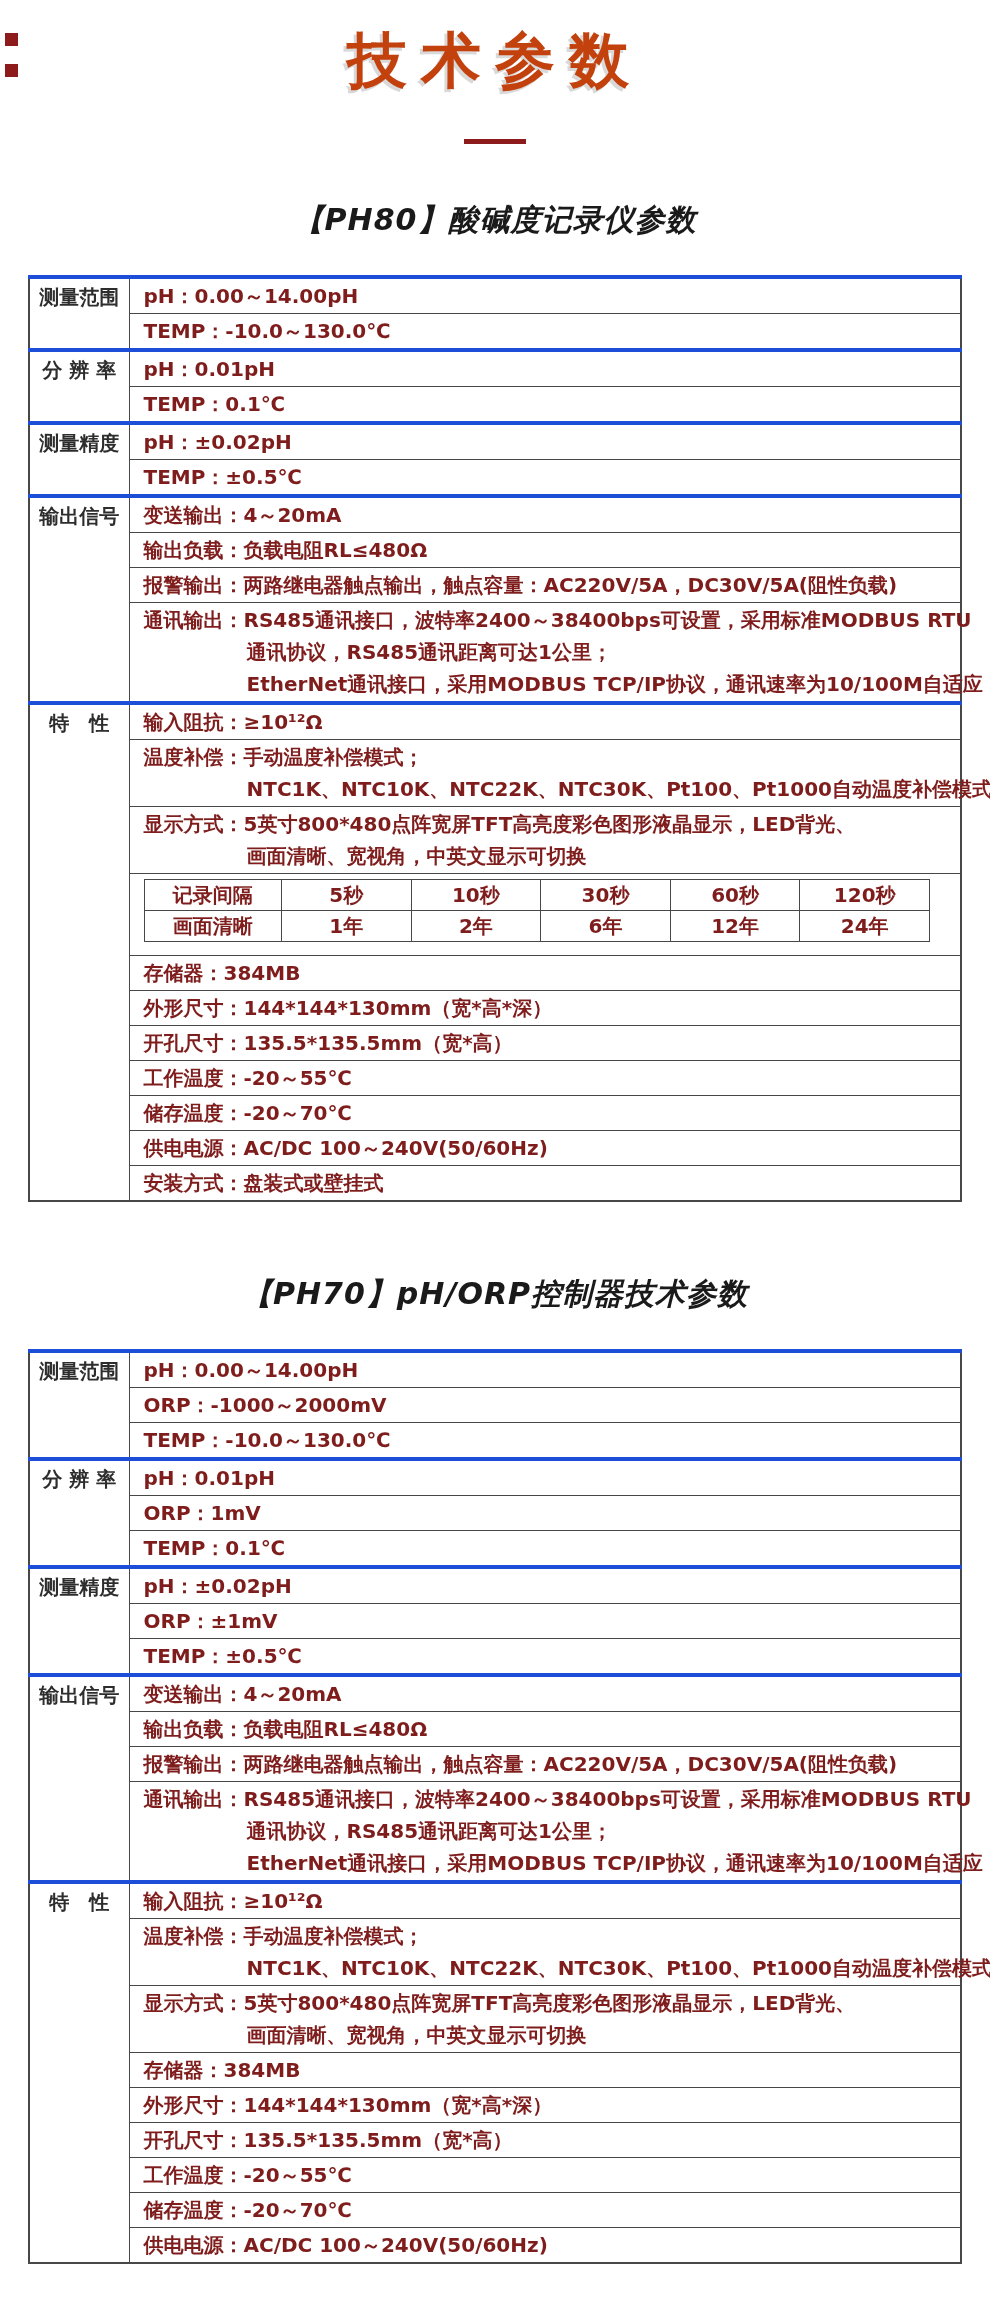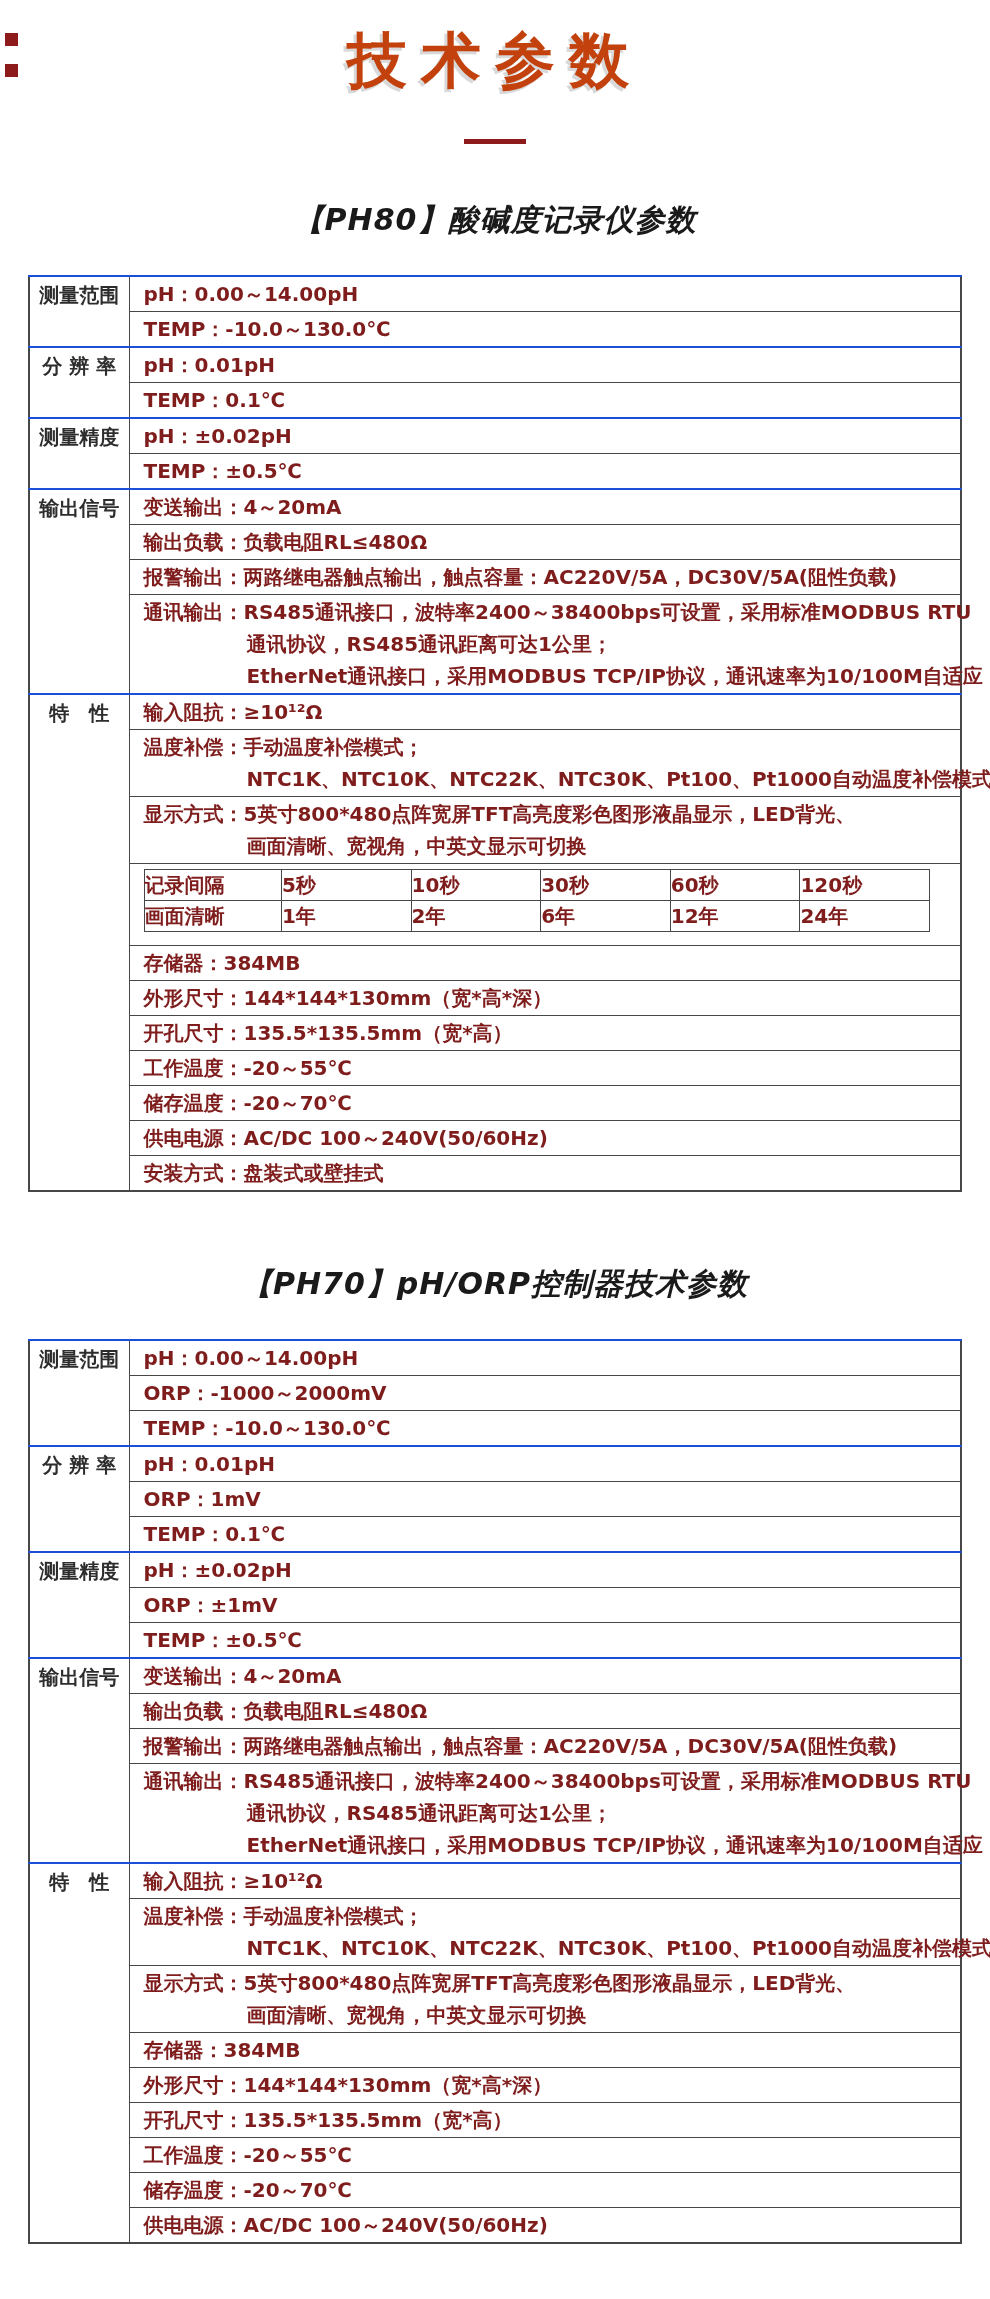--- a/index.html
+++ b/index.html
@@ -55,21 +55,21 @@
     border-collapse: collapse;
     table-layout: fixed;
     border: 2px solid #474747;
   }
   table.spec td {
     border: 1px solid #474747;
     font-size: 20px;
     line-height: 32px;
     vertical-align: top;
   }
-  table.spec tr.grp > td { border-top: 2px solid #1d4ed8; margin-top: 24px; }
+  table.spec tr.grp > td { border-top: 4px solid #1d4ed8; margin-top: 24px; }
   td.lbl {
     width: 100px;
     text-align: center;
     font-weight: 700;
     padding-top: 2px;
     border-right: 1.5px solid #474747;
     color: #2d2d2d;
   }
   td.v {
     padding: 1px 14px;
@@ -81,20 +81,21 @@
 
   table.inner {
     border-collapse: collapse;
     table-layout: fixed;
     width: calc(100% - 16px);
     margin: 4px 8px 12px 0;
     border: 1.5px solid #474747;
   }
   table.inner td {
     border: 1.5px solid #474747;
+    text-align: center;
     font-size: 20px;
     line-height: 30px;
     font-weight: 600;
     padding: 0;
   }
   table.inner td.c0 { width: 17.5%; font-weight: 700; }
 </style>
 </head>
 <body>
 

